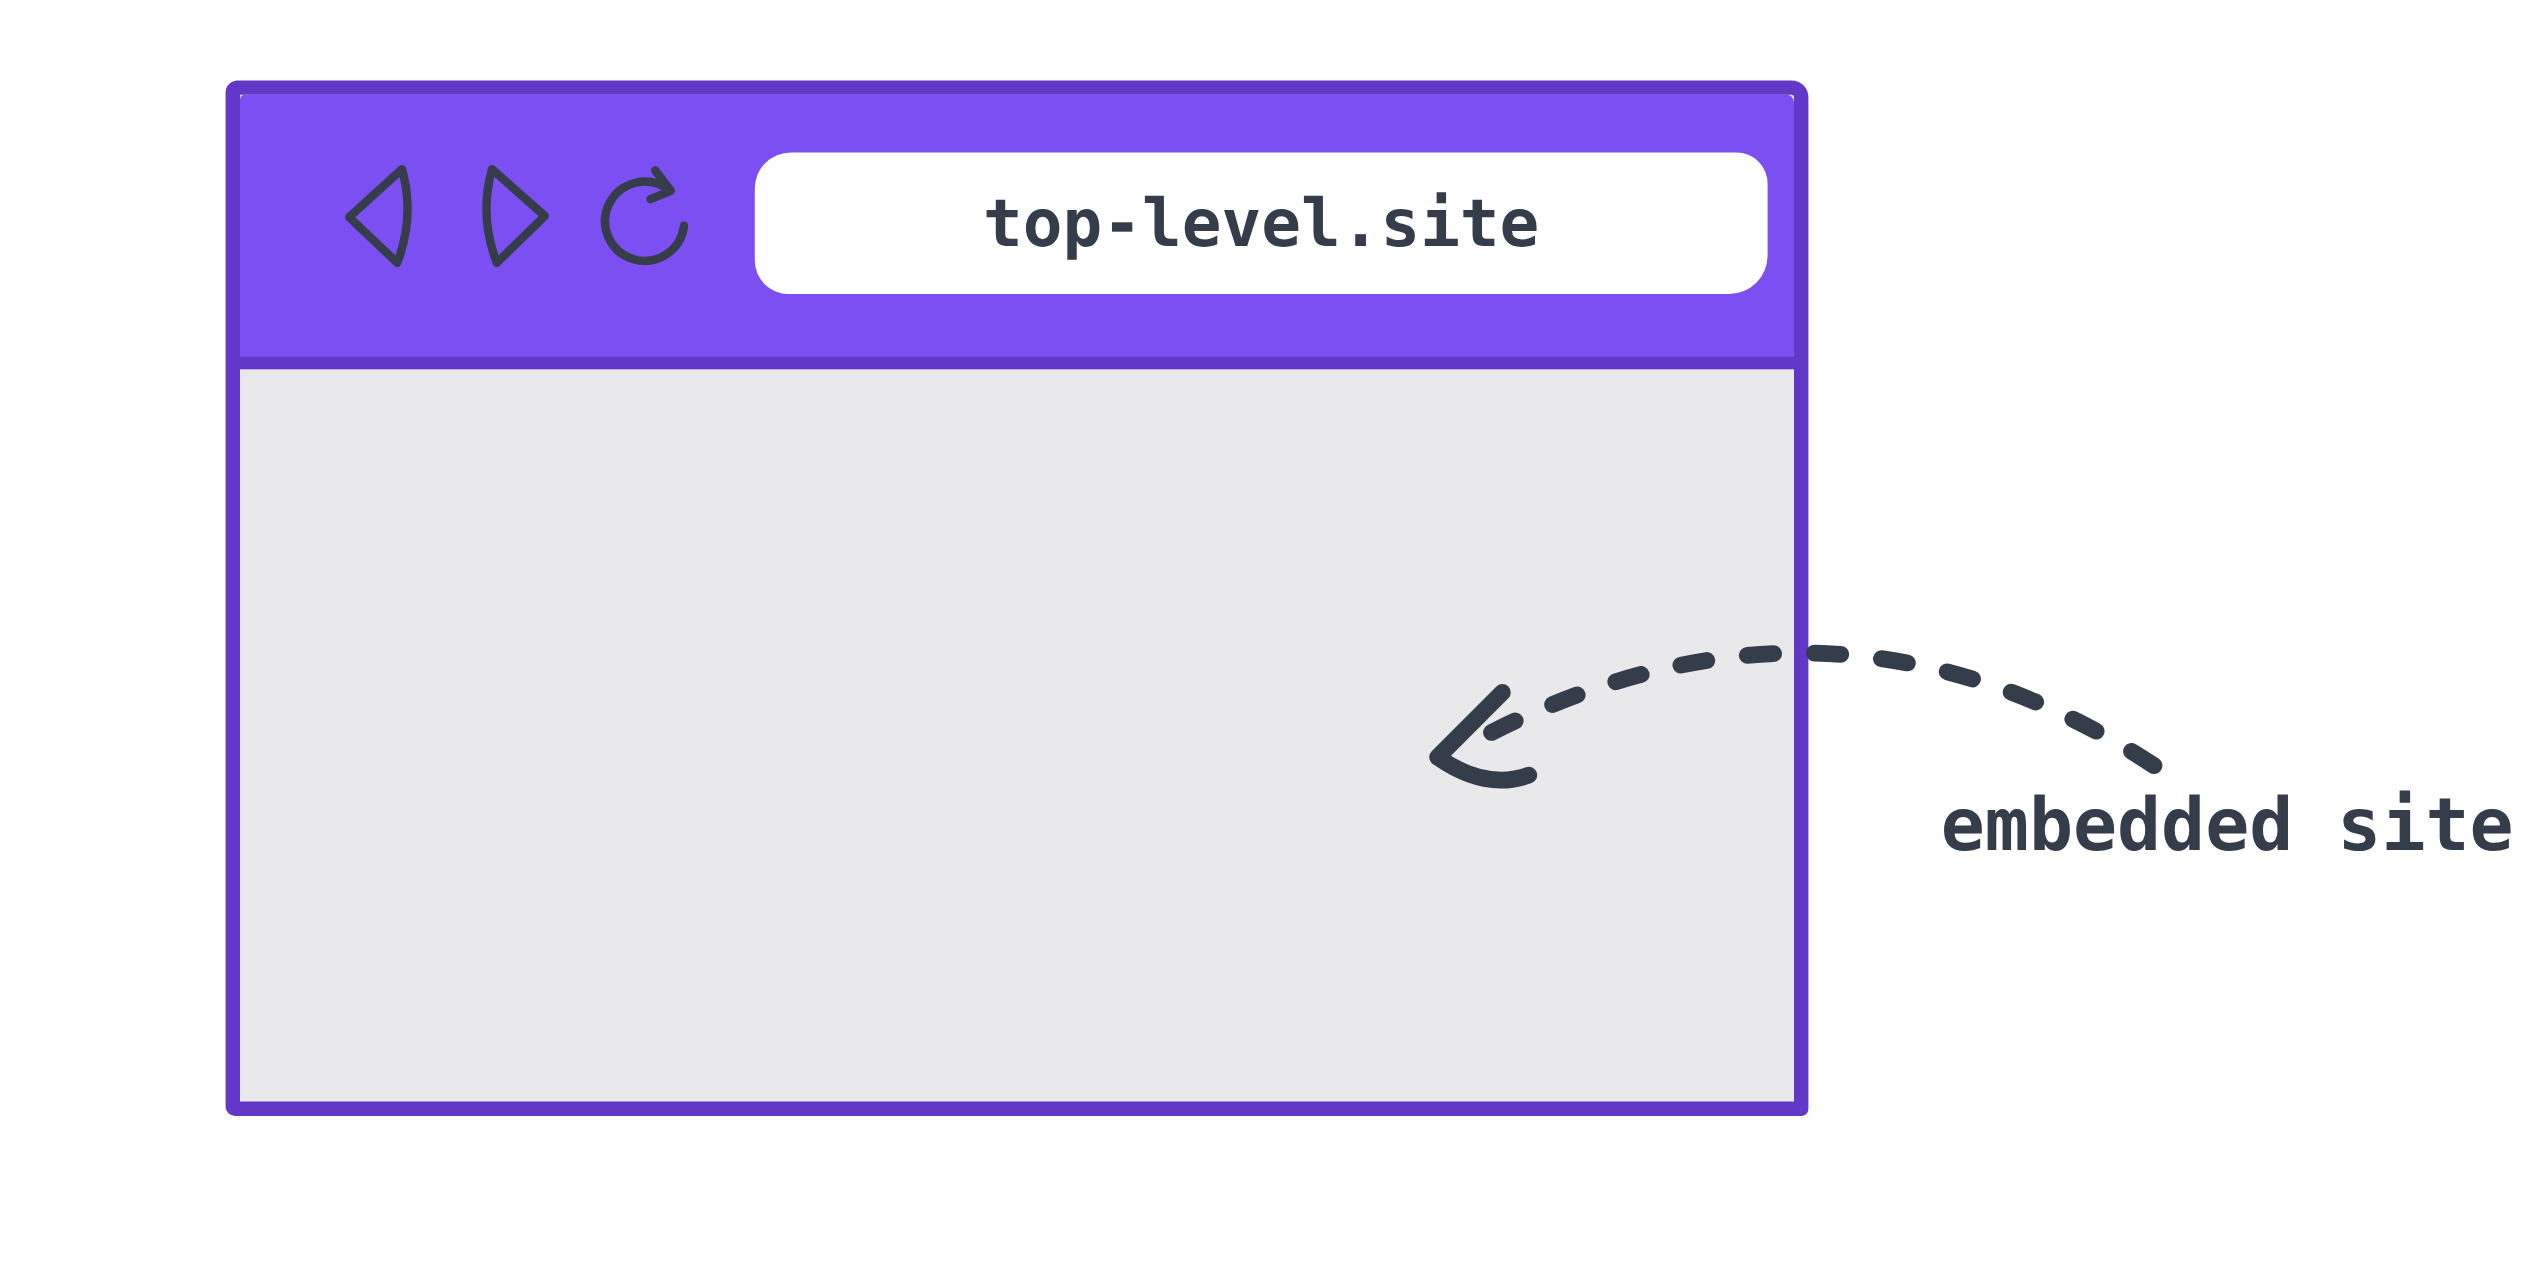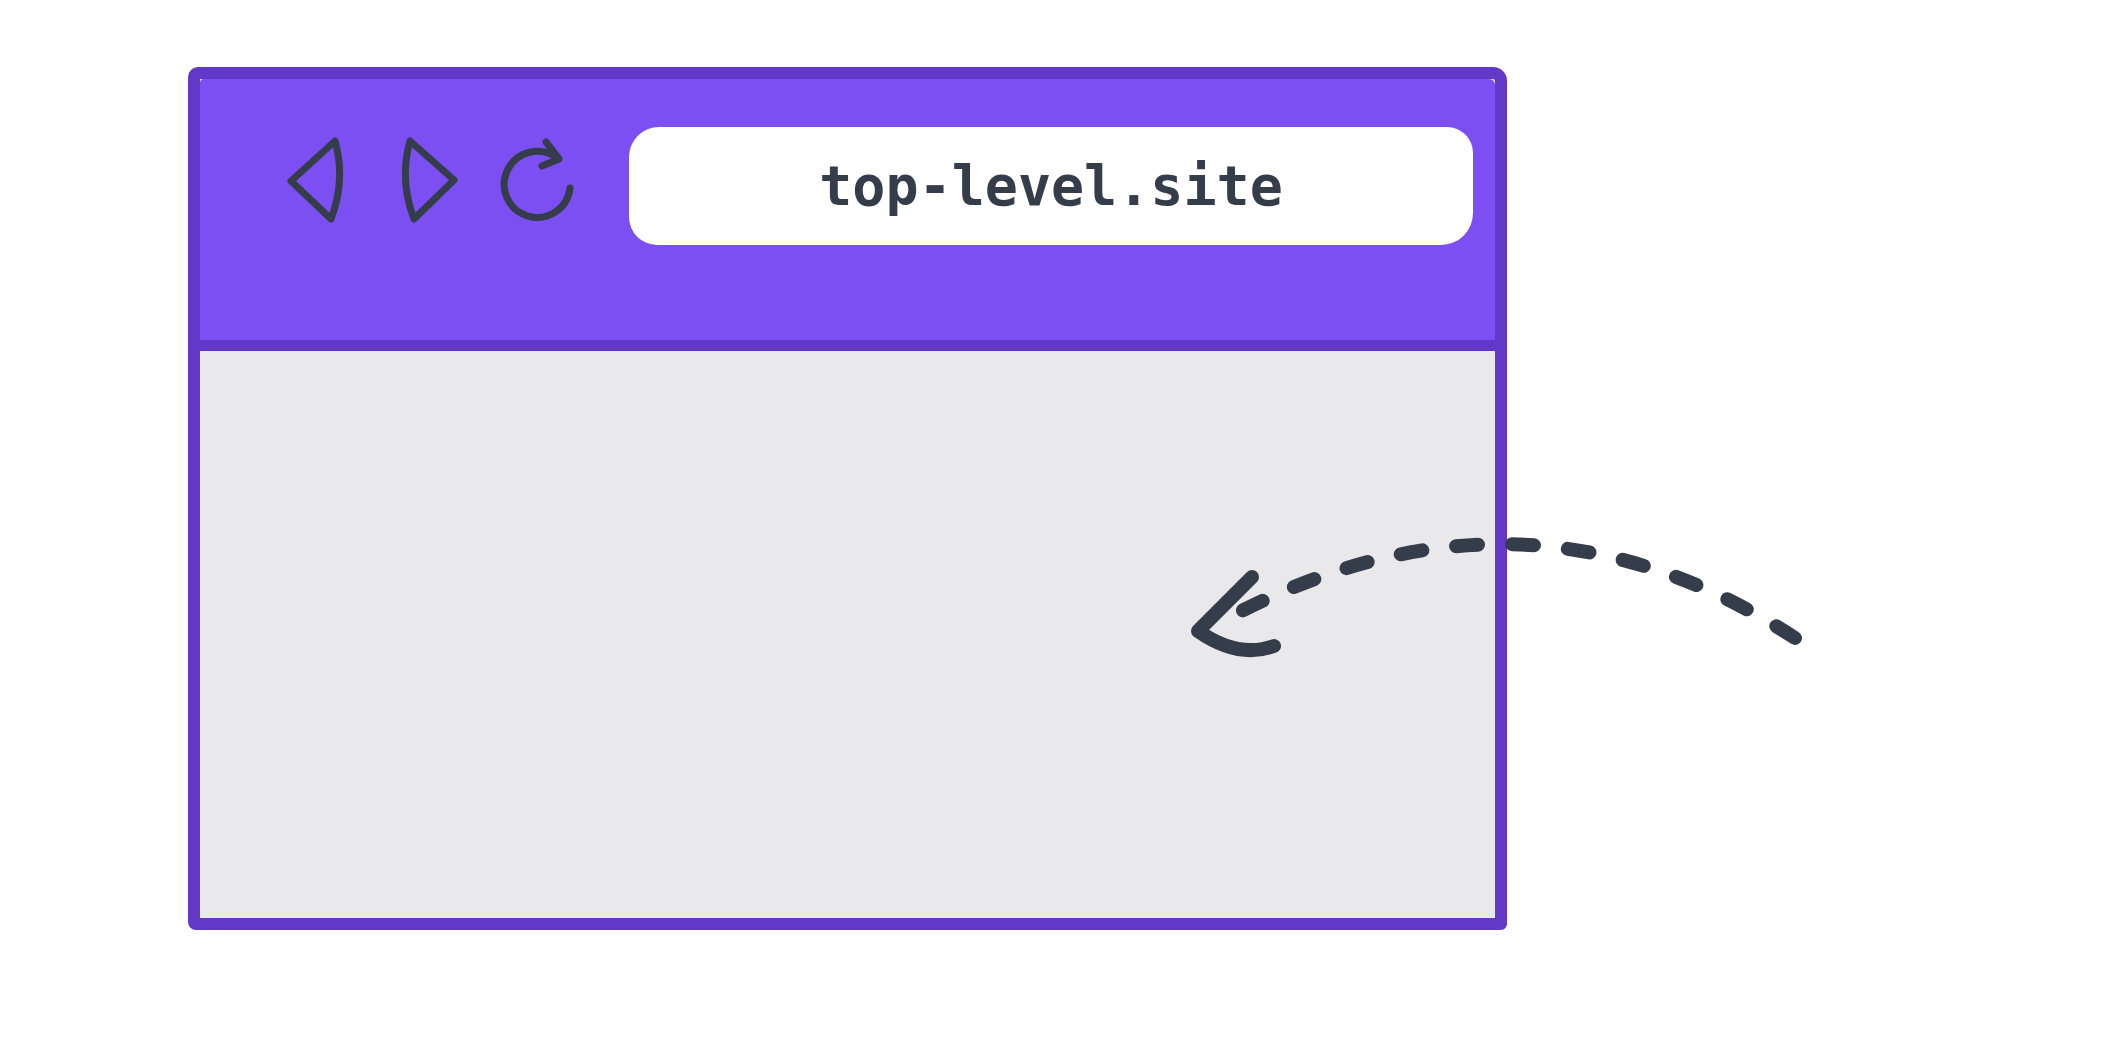--- a/index.html
+++ b/index.html
@@ -14,21 +14,21 @@
   
   .window {
     position: absolute; left: 188px; top: 67px;
     width: 1319px; height: 863px;
     border: 12px solid #6238C8;
     border-radius: 10px 14px 6px 8px;
     background: #E9E9EB;
   }
   .toolbar {
     position: absolute; left: 0; top: 0;
-    width: 100%; height: 272px;
+    width: 100%; height: 229px;
     background: #7B4FF1;
     border-bottom: 11px solid #6238C8;
     border-radius: 4px 6px 0 0;
     padding-left: 28px;
   }
   .nav-icon { position: absolute; }
   .nav-icon svg { display: block; }
   .icon-back    { left: 85px;  top: 55px; }
   .icon-forward { left: 196px; top: 57px; }
   .icon-reload  { left: 296px; top: 58px; }
@@ -105,14 +105,15 @@
     </div>
 
 
   </div>
 
   <svg class="arrow-svg" viewBox="0 0 760 270">
     <path d="M655,188 Q385,12 92,166" fill="none" stroke="#363D4A" stroke-width="14" stroke-dasharray="22 34" stroke-linecap="round"></path>
     <path d="M112,127 L58,181 Q98,209 134,196" fill="none" stroke="#363D4A" stroke-width="14" stroke-linecap="round" stroke-linejoin="round"></path>
   </svg>
 
+  <div class="site-label">embedded site</div>
 
 </div>
 
 </body></html>

